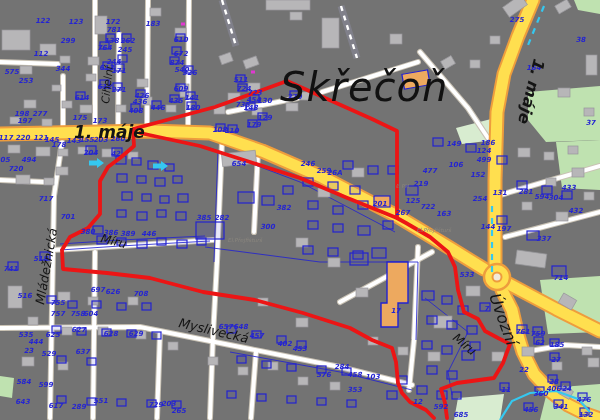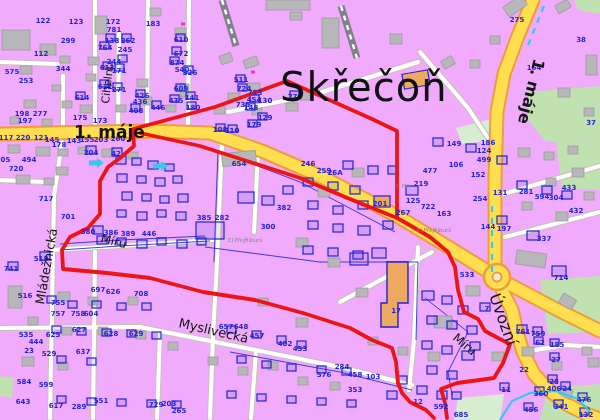--- a/index.html
+++ b/index.html
@@ -1,17 +1,17 @@
 <!DOCTYPE html>
 <html><head>
 <meta charset="utf-8">
 <style>
   html,body{margin:0;padding:0;}
   body{font-family:"DejaVu Sans","Liberation Sans",sans-serif;}
-  .map-wrap{position:relative;width:600px;height:420px;overflow:hidden;background:#f0abfc;}
+  .map-wrap{position:relative;width:600px;height:420px;overflow:hidden;background:#737373;font-style:italic;}
   svg{display:block;}
   text{user-select:none;}
 </style>
 </head>
 <body>
 
 <div class="map-wrap">
   <svg id="map" width="600" height="420" viewBox="0 0 600 420" xmlns="http://www.w3.org/2000/svg">
     <g id="layer-greens">
         <polygon points="528,92 600,86 600,140 546,142 528,120" fill="#bfe2b0"></polygon>

